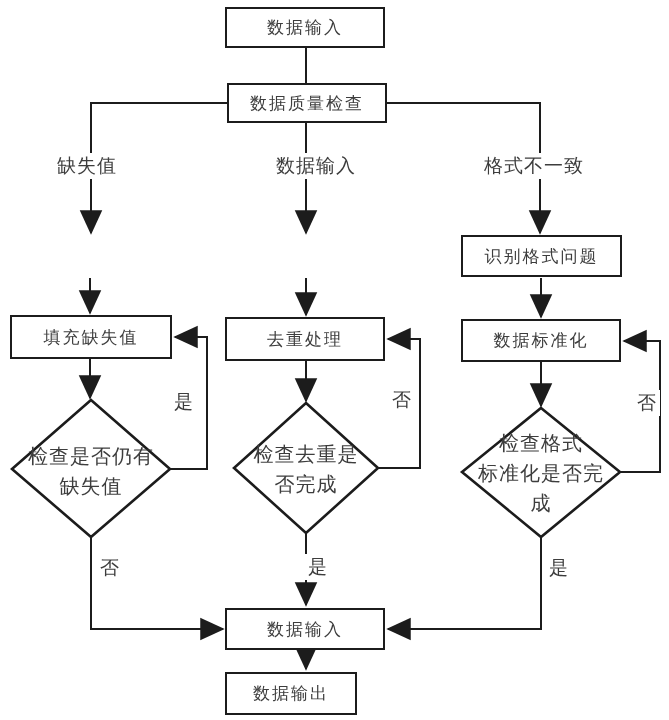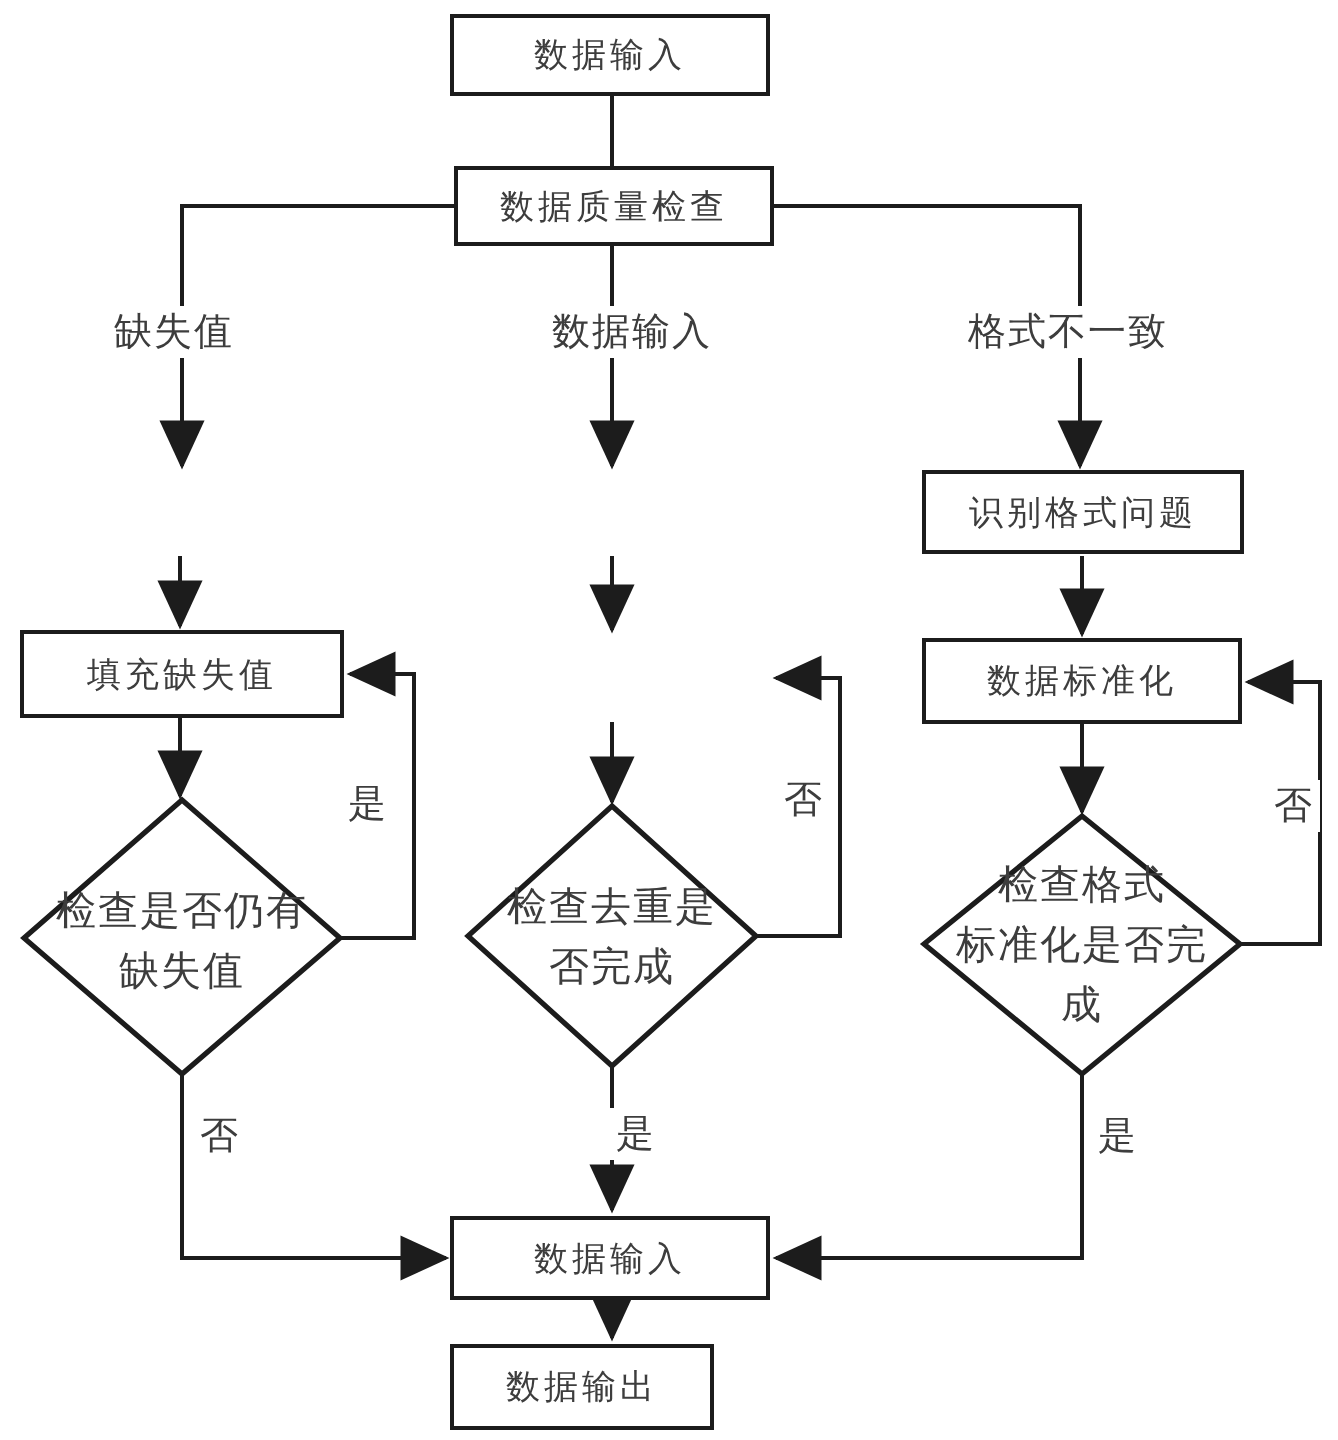--- a/index.html
+++ b/index.html
@@ -63,20 +63,21 @@
   <div class="node" style="left:225px;top:7px;width:160px;height:41px">数据输入</div>
 
   <div class="node" style="left:227px;top:83px;width:160px;height:40px">数据质量检查</div>
 
 
 
   <div class="node" style="left:461px;top:235px;width:161px;height:42px">识别格式问题</div>
 
   <div class="node" style="left:10px;top:315px;width:162px;height:44px">填充缺失值</div>
 
+  <div class="node" style="left:225px;top:317px;width:160px;height:44px">去重处理</div>
 
   <div class="node" style="left:461px;top:319px;width:160px;height:43px">数据标准化</div>
 
   <div class="node" style="left:225px;top:608px;width:160px;height:42px">数据输入</div>
 
   <div class="node" style="left:225px;top:672px;width:132px;height:43px">数据输出</div>
 
   <div class="dlabel" style="left:91px;top:471px">检查是否仍有
 缺失值</div>
 

